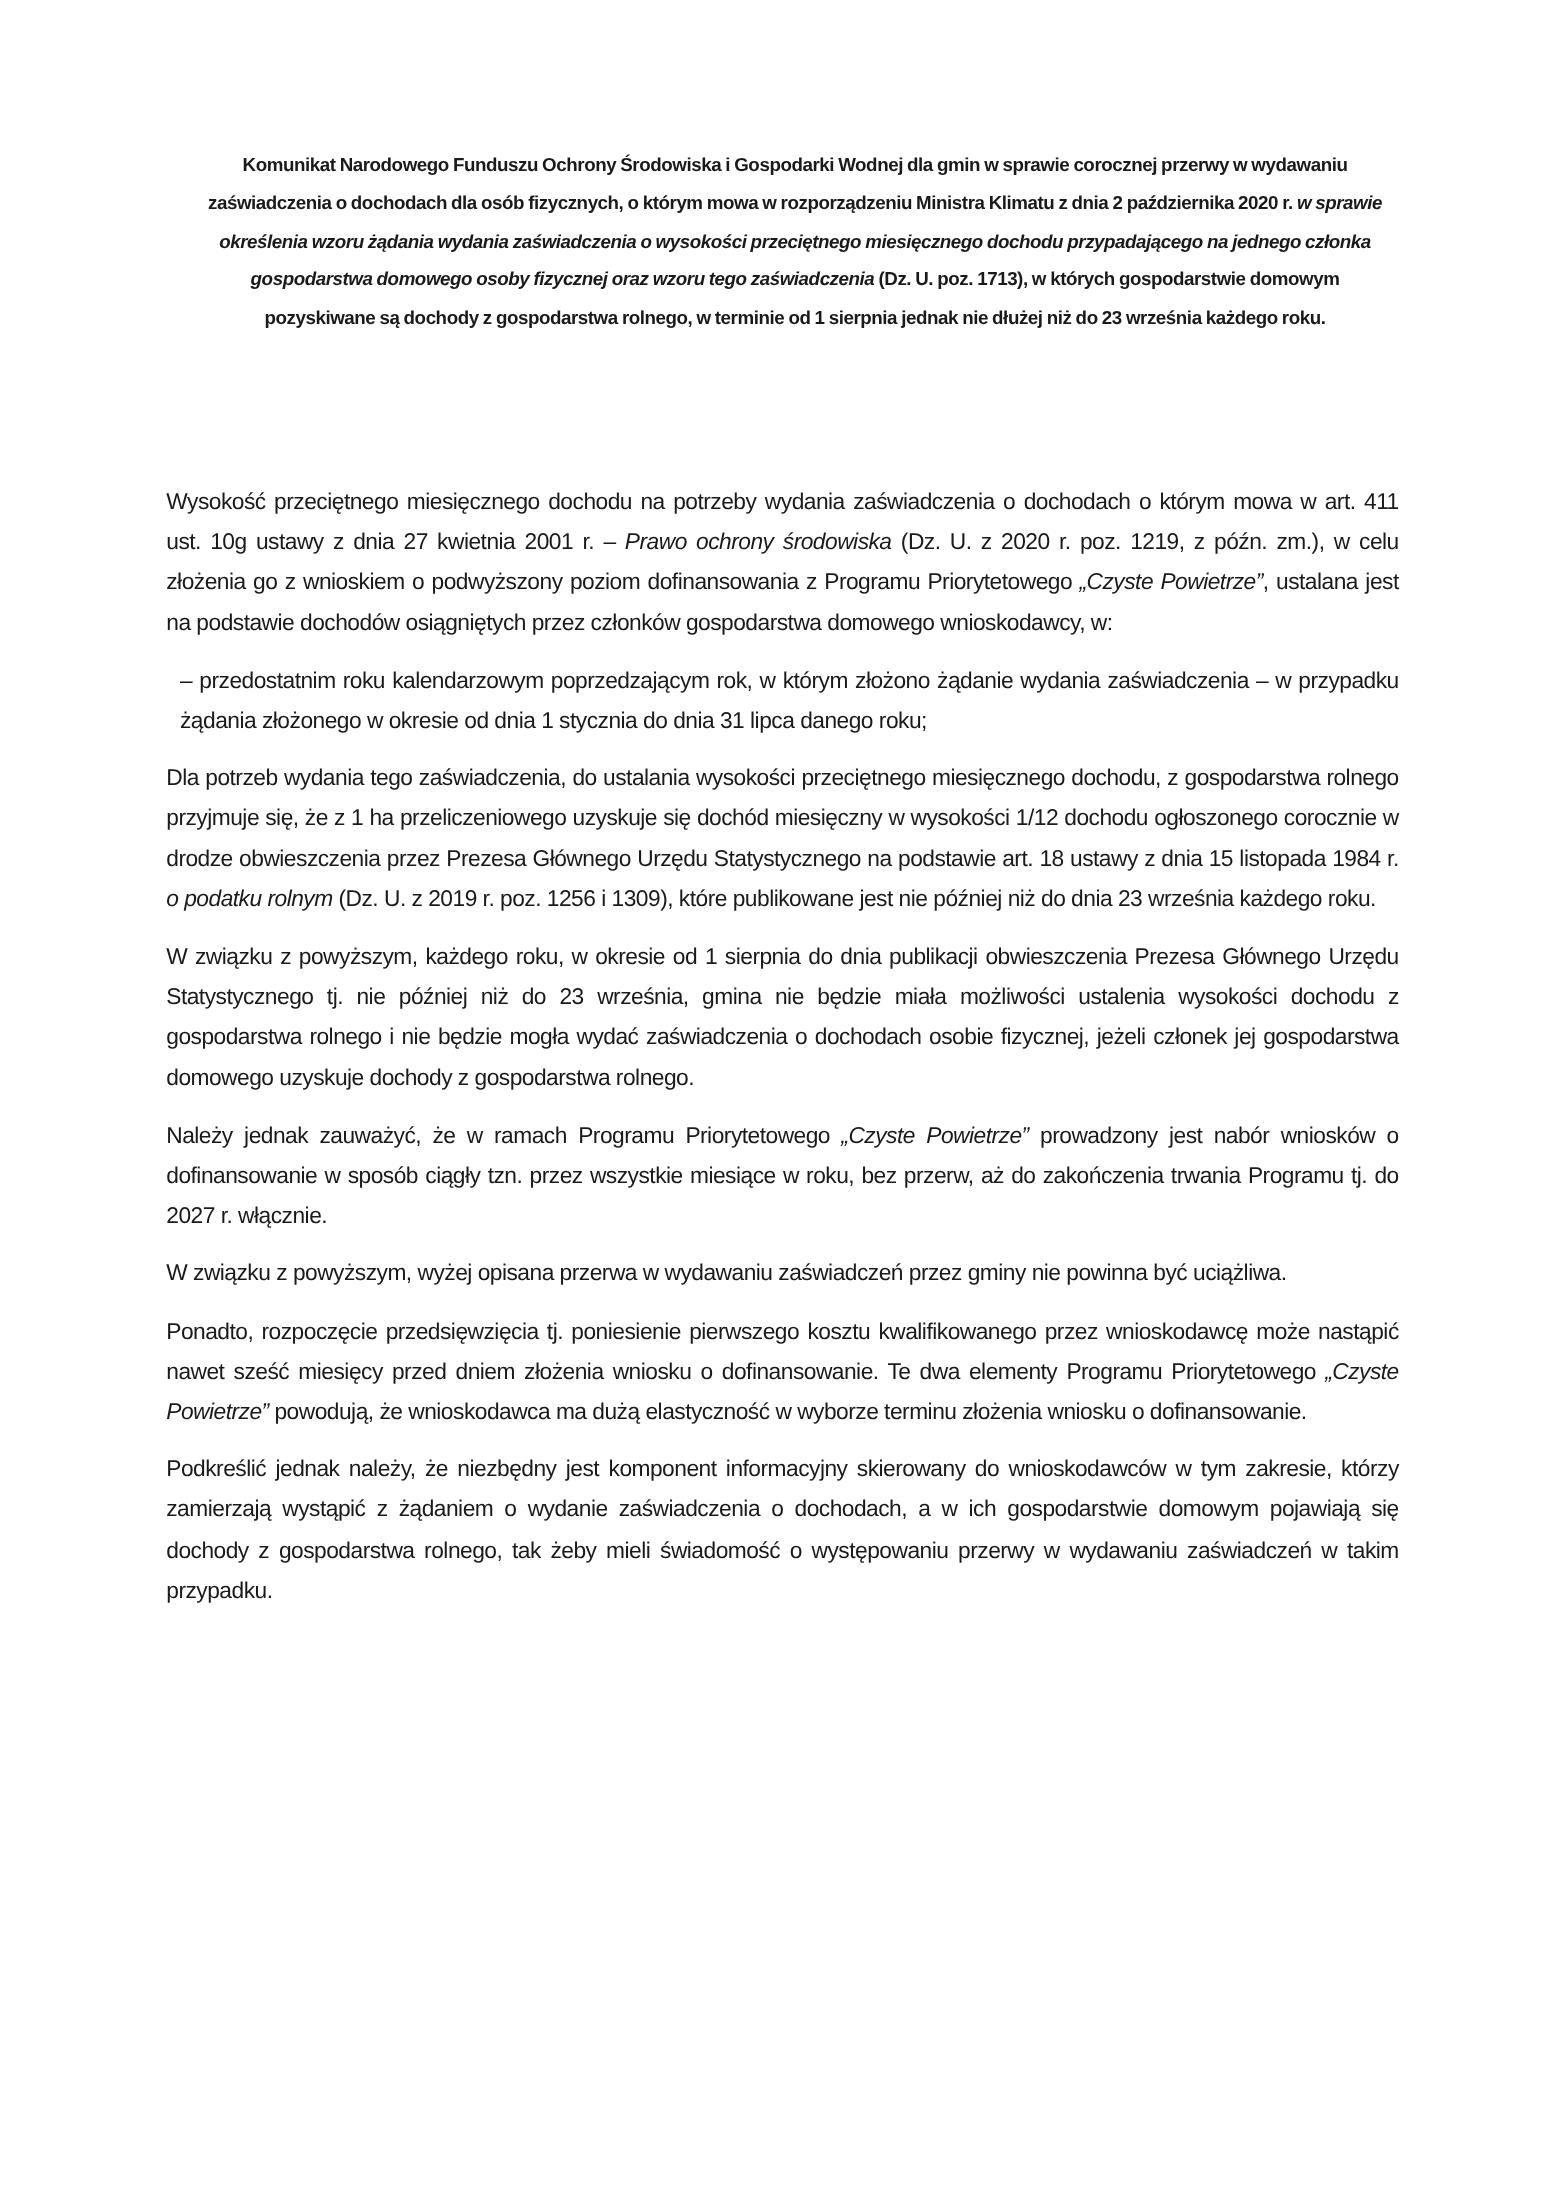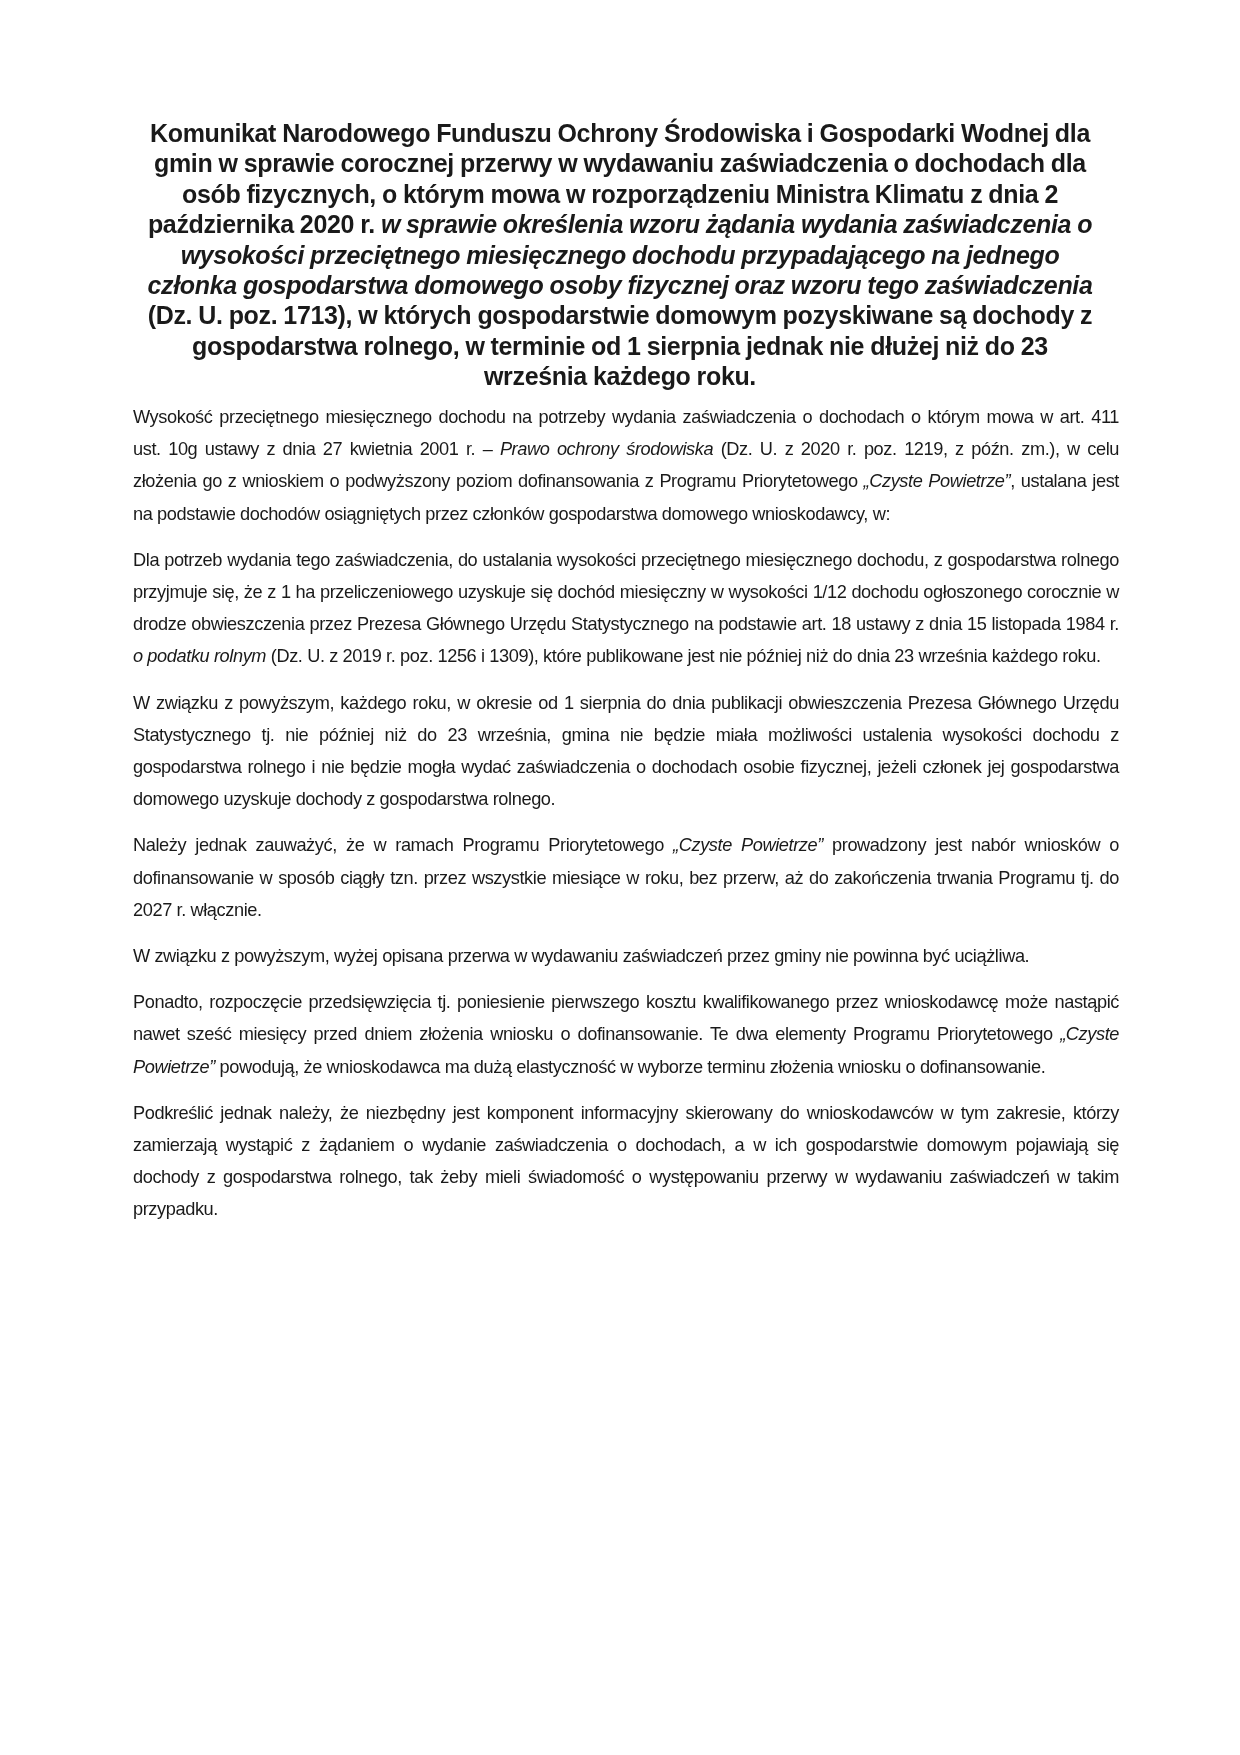--- a/index.html
+++ b/index.html
@@ -3,44 +3,47 @@
 <meta charset="utf-8">
 <style>
   html, body { margin: 0; padding: 0; background: #ffffff; }
   body { width: 1240px; height: 1755px; position: relative; overflow: hidden; }
   .page {
     position: absolute; left: 0; top: 0; width: 1240px; height: 1755px;
     background: #ffffff; color: #1a1a1a;
     font-family: "Liberation Sans", sans-serif;
   }
   .title {
-    position: absolute; left: 140px; top: 118px; width: 960px;
+    position: absolute; left: 156px; top: 118px; width: 960px;
     text-align: center; font-weight: bold;
-    font-size: 25px; line-height: 30.4px; letter-spacing: -0.35px;
+    font-size: 15px; line-height: 30.4px; letter-spacing: -0.35px;
     word-spacing: -0.5px;
   }
   .body {
     position: absolute; left: 133px; top: 385px; width: 986px;
-    font-size: 18.2px; line-height: 32.2px; letter-spacing: -0.4px; margin-top: 16px;
+    font-size: 18.2px; line-height: 32.2px; letter-spacing: -0.4px;
   }
   .body p { margin: 0 0 14px 0; text-align: justify; }
   .body p.list { margin-left: 11px; }
   em { font-style: italic; }
 </style>
 </head>
 <body>
 
 <div class="page">
   <div class="title">
     <span>Komunikat Narodowego Funduszu Ochrony Środowiska i Gospodarki Wodnej dla gmin w sprawie corocznej przerwy w wydawaniu zaświadczenia o dochodach dla osób fizycznych, o którym mowa w rozporządzeniu Ministra Klimatu z dnia 2 października 2020 r. </span><em>w sprawie określenia wzoru żądania wydania zaświadczenia o wysokości przeciętnego miesięcznego dochodu przypadającego na jednego członka gospodarstwa domowego osoby fizycznej oraz wzoru tego zaświadczenia</em><span> (Dz. U. poz. 1713), w których gospodarstwie domowym pozyskiwane są dochody z gospodarstwa rolnego, w terminie od 1 sierpnia jednak nie dłużej niż do 23 września każdego roku.</span>
   </div>
 
   <div class="body">
     <p>
       <span>Wysokość przeciętnego miesięcznego dochodu na potrzeby wydania zaświadczenia o dochodach o którym mowa w art. 411 ust. 10g ustawy z dnia 27 kwietnia 2001 r. – </span><em>Prawo ochrony środowiska</em><span> (Dz. U. z 2020 r. poz. 1219, z późn. zm.), w celu złożenia go z wnioskiem o podwyższony poziom dofinansowania z Programu Priorytetowego </span><em>„Czyste Powietrze”</em><span>, ustalana jest na podstawie dochodów osiągniętych przez członków gospodarstwa domowego wnioskodawcy, w:</span>
+    </p>
+    <p class="list">
+      <span>– przedostatnim roku kalendarzowym poprzedzającym rok, w którym złożono żądanie wydania zaświadczenia – w przypadku żądania złożonego w okresie od dnia 1 stycznia do dnia 31 lipca danego roku;</span>
     </p>
     <p>
       <span>Dla potrzeb wydania tego zaświadczenia, do ustalania wysokości przeciętnego miesięcznego dochodu, z gospodarstwa rolnego przyjmuje się, że z 1 ha przeliczeniowego uzyskuje się dochód miesięczny w wysokości 1/12 dochodu ogłoszonego corocznie w drodze obwieszczenia przez Prezesa Głównego Urzędu Statystycznego na podstawie art. 18 ustawy z dnia 15 listopada 1984 r. </span><em>o podatku rolnym</em><span> (Dz. U. z 2019 r. poz. 1256 i 1309), które publikowane jest nie później niż do dnia 23 września każdego roku.</span>
     </p>
     <p>
       <span>W związku z powyższym, każdego roku, w okresie od 1 sierpnia do dnia publikacji obwieszczenia Prezesa Głównego Urzędu Statystycznego tj. nie później niż do 23 września, gmina nie będzie miała możliwości ustalenia wysokości dochodu z gospodarstwa rolnego i nie będzie mogła wydać zaświadczenia o dochodach osobie fizycznej, jeżeli członek jej gospodarstwa domowego uzyskuje dochody z gospodarstwa rolnego.</span>
     </p>
     <p>
       <span>Należy jednak zauważyć, że w ramach Programu Priorytetowego </span><em>„Czyste Powietrze”</em><span> prowadzony jest nabór wniosków o dofinansowanie w sposób ciągły tzn. przez wszystkie miesiące w roku, bez przerw, aż do zakończenia trwania Programu tj. do 2027 r. włącznie.</span>
     </p>

